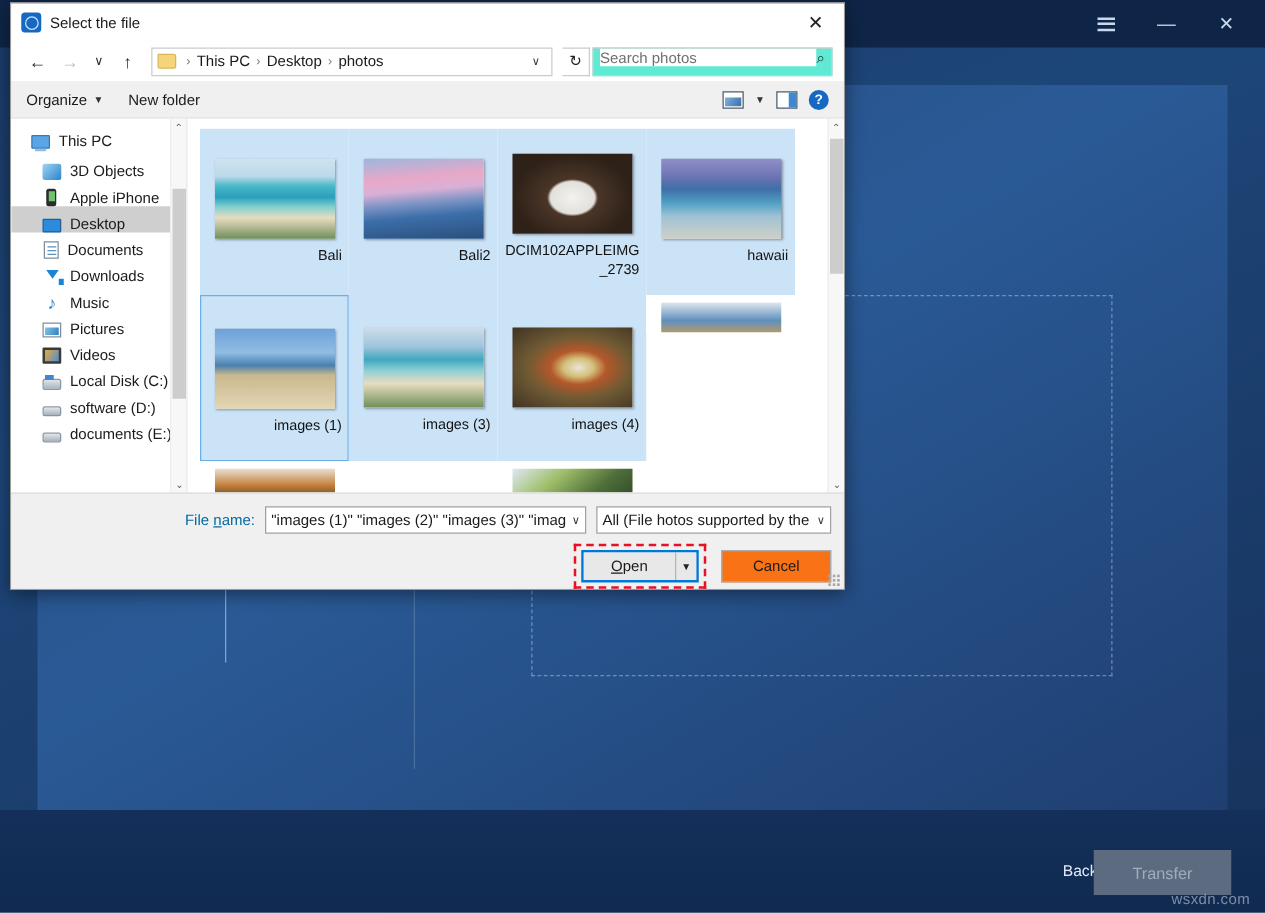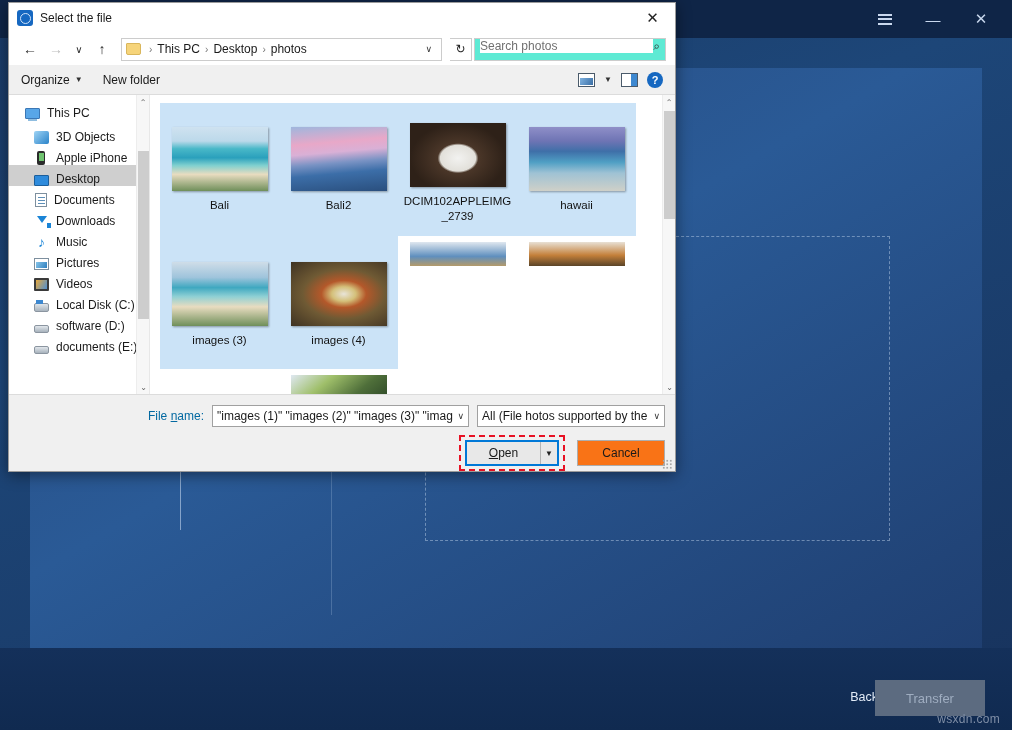--- a/index.html
+++ b/index.html
@@ -239,21 +239,21 @@
     background: #cbe3f7; cursor: pointer; position: relative;
   }
   .tile.sel-border { border: 1px solid #6daee6; }
   .tile .thumb {
     width: 96px; height: 64px; margin-top: 18px;
     box-shadow: 1px 1px 2px rgba(0,0,0,.35);
     background-size: cover; background-position: center;
   }
   .tile .tlabel {
     margin-top: 7px; font-size: 11.5px; color: #121212;
-    text-align: center; line-height: 15px; width: 108px;
+    text-align: right; line-height: 15px; width: 108px;
     word-break: break-word;
   }
   .tile.tall .thumb { margin-top: 14px; }
   .row2 .thumb { margin-top: 20px; }
   .tile.partial { height: 30px; overflow: hidden; background: #fff; }
   .tile.partial .thumb { margin-top: 0; height: 26px; box-shadow: none; }
 
   #list-scroll {
     position: absolute; right: 0; top: 0; width: 13px; height: 100%;
     background: #f7f7f7; border-left: 1px solid #ededed;
@@ -492,20 +492,24 @@
         <div class="tile tall">
           <div class="thumb" style="background-image:radial-gradient(ellipse at 50% 55%,#f2f2f0 0%,#e2e0da 26%,#4a3628 30%,#2e2118 70%);"></div>
           <div class="tlabel">DCIM102APPLEIMG_2739</div>
         </div>
 
         <div class="tile">
           <div class="thumb" style="background-image:linear-gradient(180deg,#8f8fc8 0%,#6e74b4 22%,#3f6fa8 38%,#4f9fc4 55%,#9fc2d4 72%,#cfd0c8 100%);"></div>
           <div class="tlabel">hawaii</div>
         </div>
 
+        <div class="tile row2 sel-border">
+          <div class="thumb" style="background-image:linear-gradient(180deg,#6fa0d8 0%,#8fbde4 30%,#4a7fae 46%,#c9b88e 58%,#e4d6b4 100%);"></div>
+          <div class="tlabel">images (1)</div>
+        </div>
 
 
         <div class="tile row2">
           <div class="thumb" style="background-image:linear-gradient(180deg,#cfdde8 0%,#9fc4dc 24%,#3fa8c0 40%,#8fd0d4 54%,#e8dcc0 70%,#6f8f5a 100%);"></div>
           <div class="tlabel">images (3)</div>
         </div>
 
         <div class="tile row2">
           <div class="thumb" style="background-image:radial-gradient(ellipse at 55% 50%,#e8e4d8 0%,#d4c07a 16%,#b4582a 30%,#6f5a34 55%,#3e3222 100%);"></div>
           <div class="tlabel">images (4)</div>

